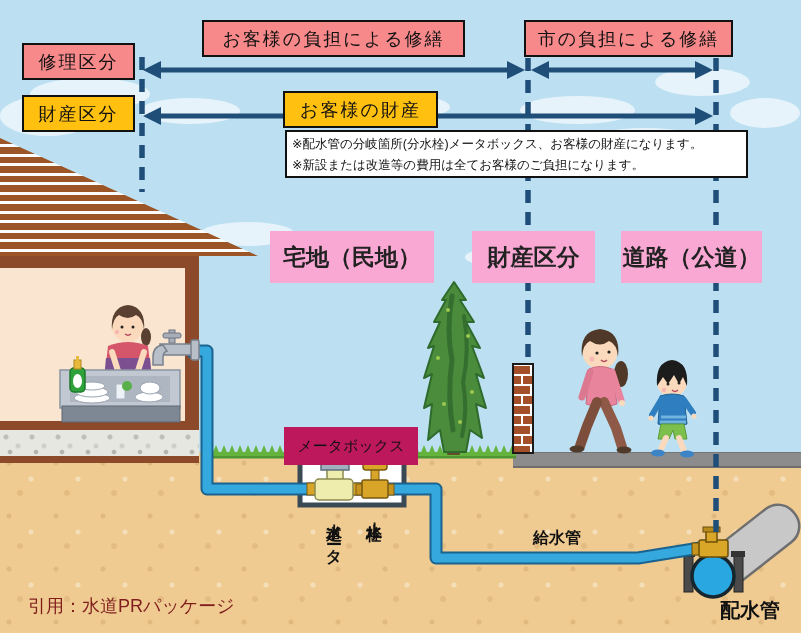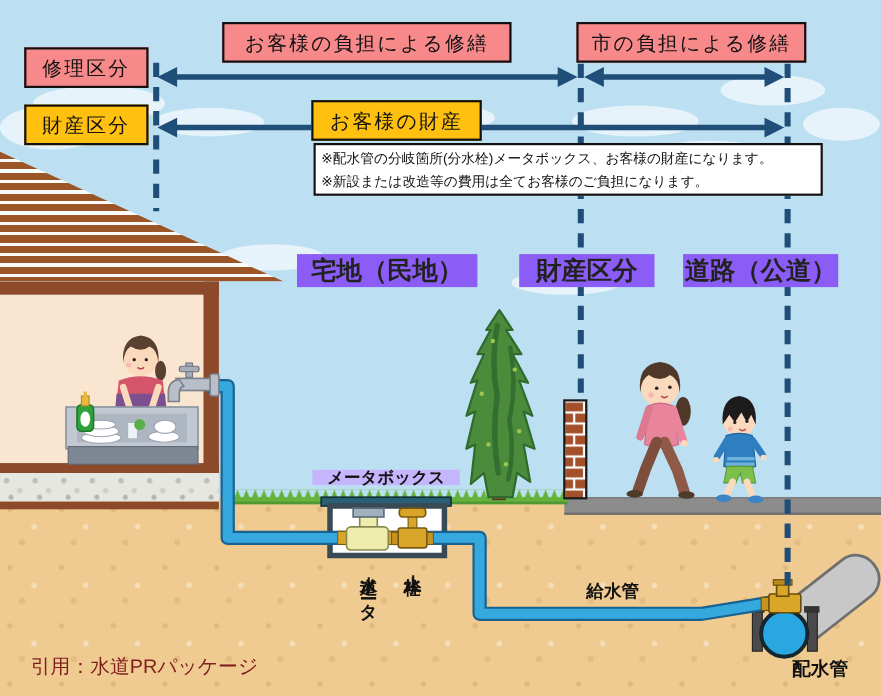--- a/index.html
+++ b/index.html
@@ -48,33 +48,33 @@
     box-sizing:border-box;white-space:nowrap;
   }
   .pink{background:#F8898B;}
   .gold{background:#FFC010;}
   .notebox{
     position:absolute;left:285px;top:130px;width:463px;height:48px;
     background:#fff;border:2px solid #111;box-sizing:border-box;
     font-size:12.5px;color:#111;line-height:1.65;padding:2px 5px;white-space:nowrap;
   }
   .zonelabel{
-    position:absolute;top:231px;height:30px;background:#8b5cf6;
+    position:absolute;top:231px;height:52px;background:#f9a8d4;
     display:flex;align-items:center;justify-content:center;
     font-size:23px;font-weight:bold;color:#222;white-space:nowrap;
   }
   .eqlabel{position:absolute;font-weight:bold;color:#111;white-space:nowrap;}
   .vlabel{
     position:absolute;writing-mode:vertical-rl;font-size:16px;font-weight:bold;
     color:#111;letter-spacing:2px;line-height:1;
   }
   .meterbox-label{
-    position:absolute;left:284px;top:427px;width:134px;height:14px;background:#c4b5fd;
+    position:absolute;left:284px;top:427px;width:134px;height:38px;background:#be185d;
     display:flex;align-items:center;justify-content:center;
-    font-size:15px;font-weight:bold;color:#111;white-space:nowrap;
+    font-size:15px;font-weight:normal;color:#111;white-space:nowrap;
   }
   .citation{position:absolute;left:28px;top:594px;font-size:18px;color:#7f1d1d;}
   svg.layer{position:absolute;left:0;top:0;}
 </style>
 </head>
 <body>
 
 <div class="stage">
 
   <div class="cloud" style="left:0px;top:96px;width:95px;height:40px"></div>
@@ -287,17 +287,17 @@
   </div>
 
   <div class="zonelabel" style="left:270px;width:164px">宅地（民地）</div>
   <div class="zonelabel" style="left:472px;width:123px">財産区分</div>
   <div class="zonelabel" style="left:621px;width:141px">道路（公道）</div>
 
   <div class="meterbox-label">メータボックス</div>
   <div class="vlabel" style="left:326px;top:511px;height:95px">水道メータ</div>
   <div class="vlabel" style="left:366px;top:509px;height:62px">止水栓</div>
   <div class="eqlabel" style="left:533px;top:528px;font-size:16px">給水管</div>
-  <div class="eqlabel" style="left:720px;top:597px;font-size:17px">配水管</div>
+  <div class="eqlabel" style="left:720px;top:597px;font-size:20px">配水管</div>
 
   <div class="citation">引用：水道PRパッケージ</div>
 
 </div>
 
 </body></html>

